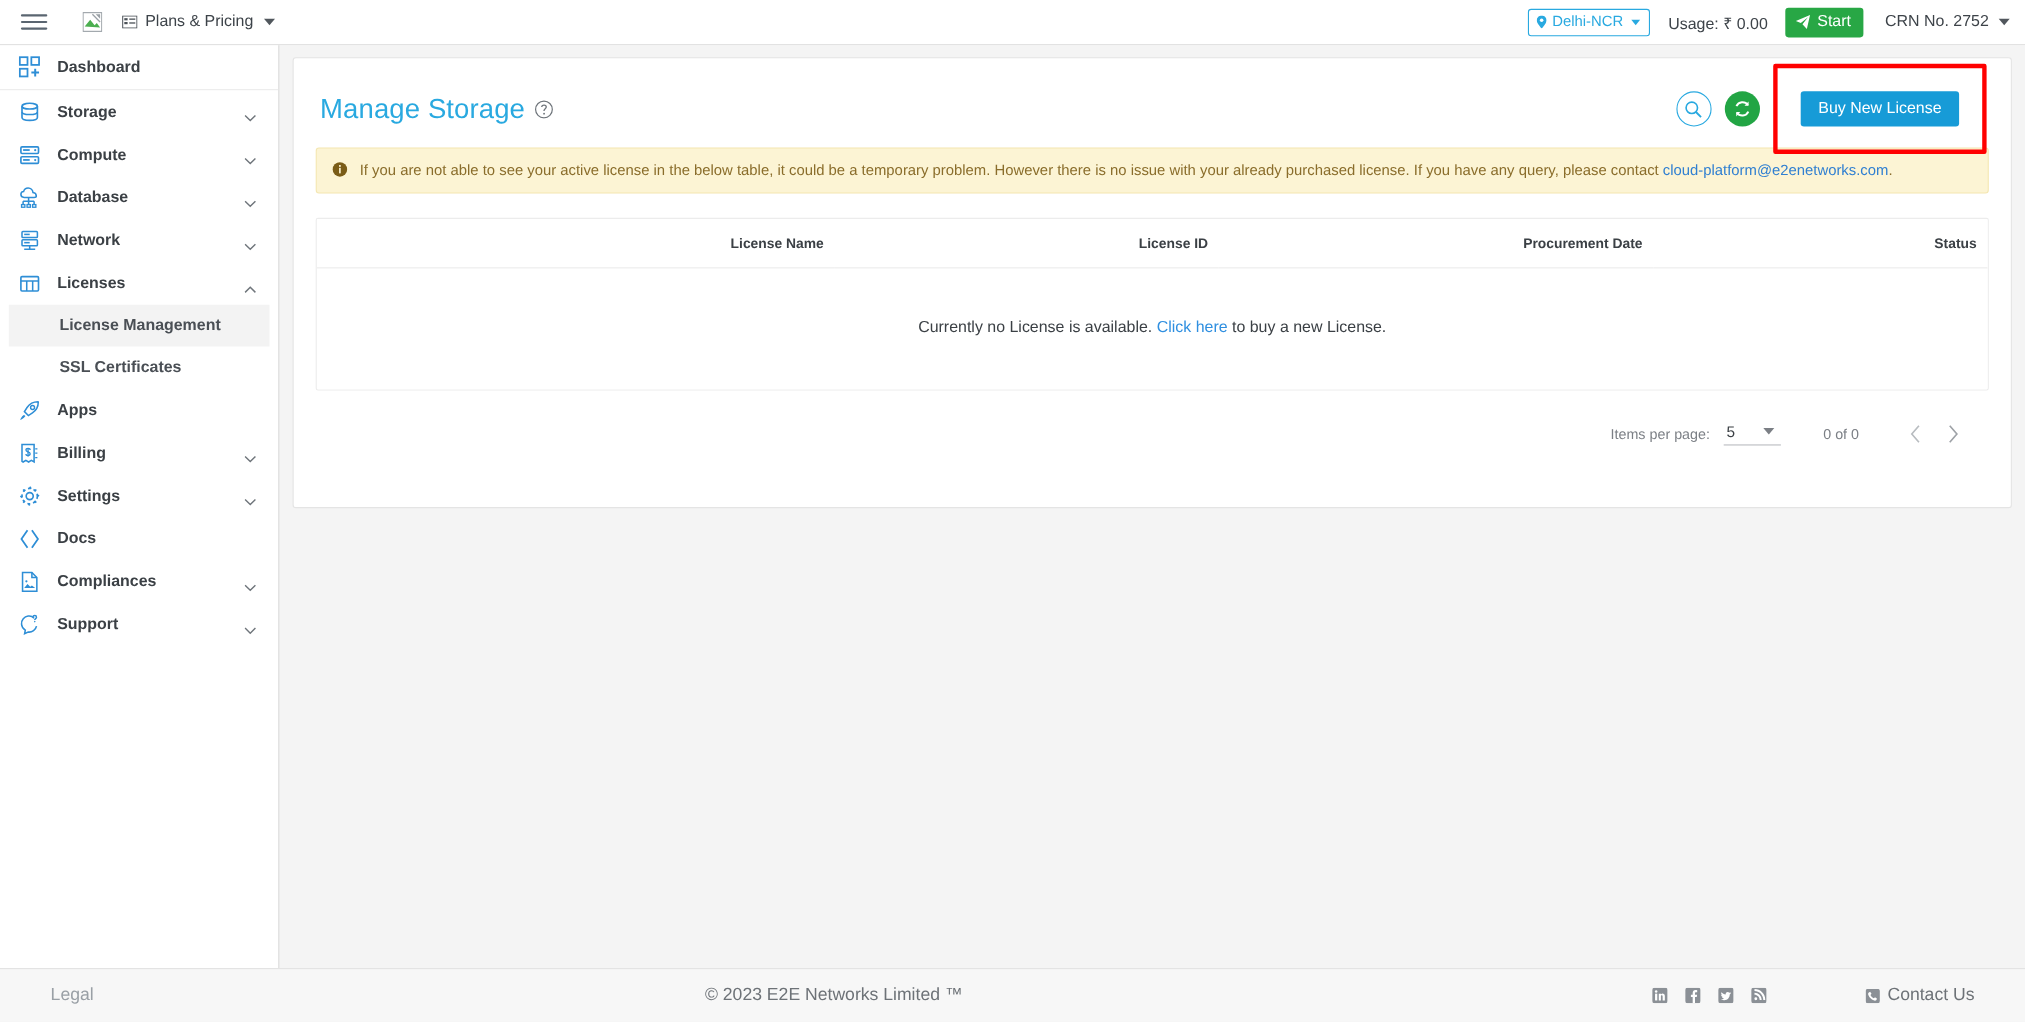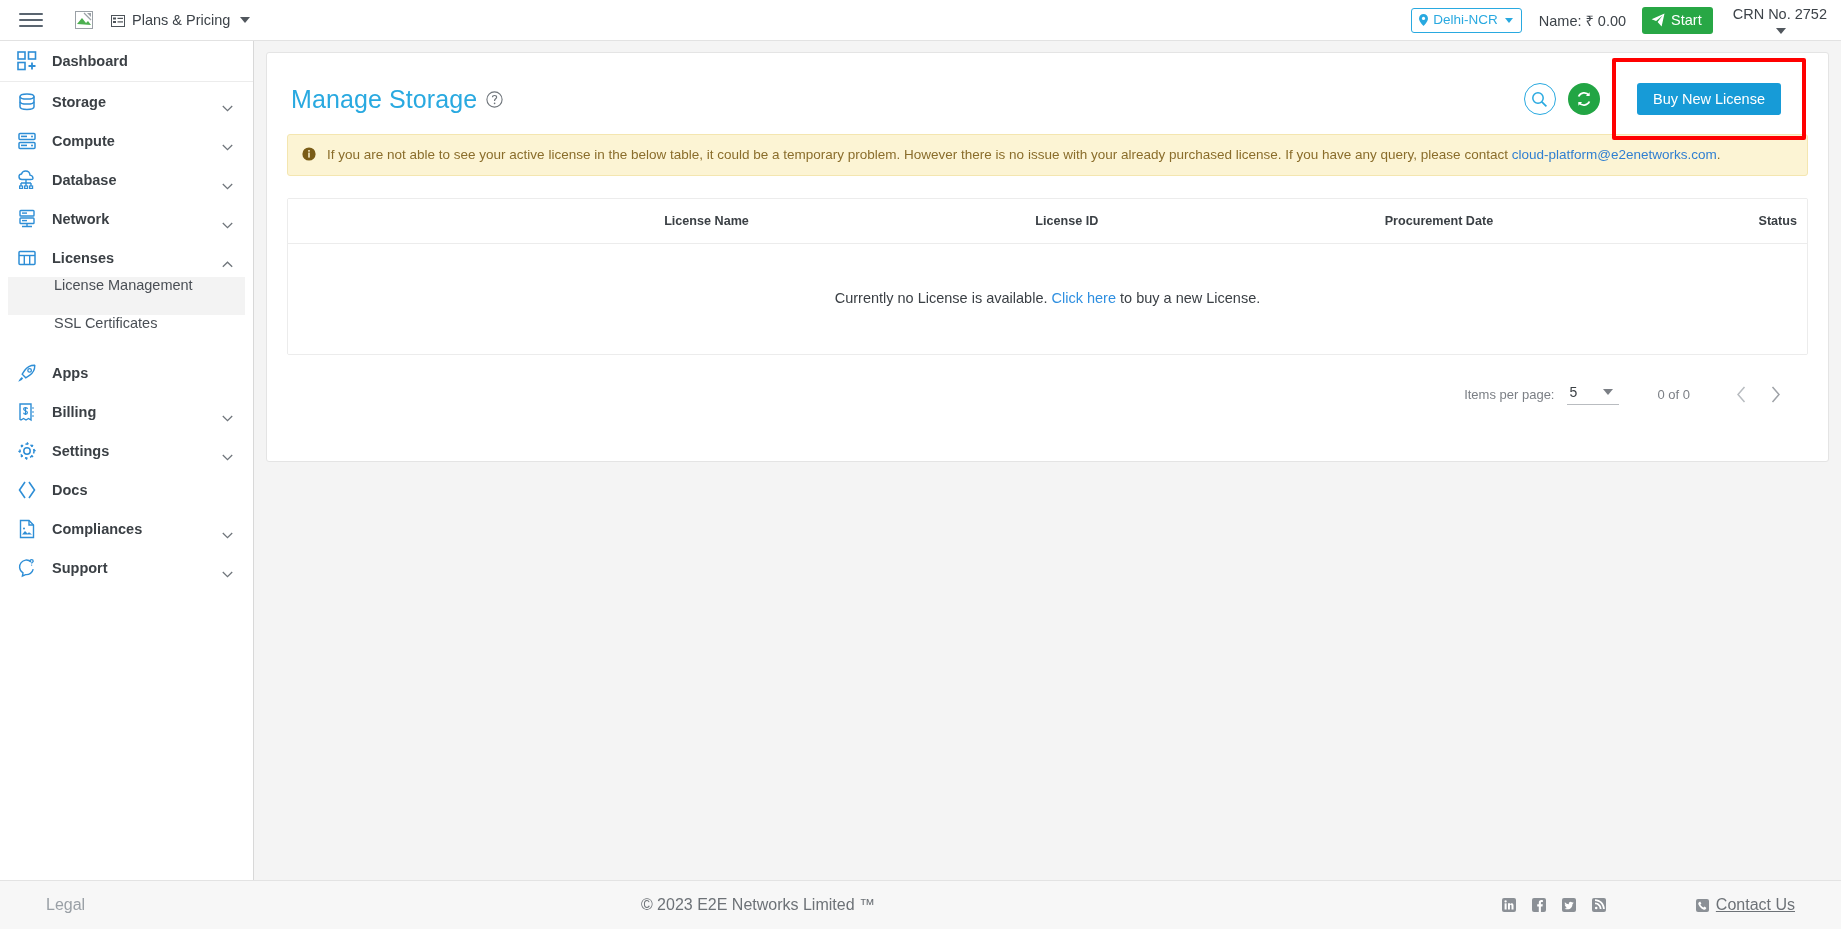--- a/index.html
+++ b/index.html
@@ -120,21 +120,20 @@
     font-family: inherit;
   }
   .send-icon { width: 14px; height: 14px; display:inline-block; }
   .crn-box {
     display: flex; align-items: center; gap: 6px;
     font-size: 14.5px;
     color: #3d4349;
     margin-left: 20px;
     cursor: pointer;
     white-space: nowrap;
-    flex-direction: column;
   }
 
   
   .bodywrap {
     flex: 1;
     display: flex;
     min-height: 0;
     position: relative;
   }
 
@@ -170,25 +169,27 @@
     flex: 1;
     white-space: nowrap;
   }
   .chev {
     width: 11px; height: 7px;
     display: block;
   }
   .subitem {
     height: 38px;
     display: flex;
+    align-items: center;
     padding-left: 46px;
     font-size: 14.5px;
     color: #4a4f55;
     cursor: pointer;
     margin: 0 8px;
+    font-weight: bold;
   }
   .subitem.active {
     background: #f3f3f3;
   }
 
   
   .main {
     flex: 1;
     min-width: 0;
     background: #f4f4f4;
@@ -393,21 +394,20 @@
     width: 14px; height: 14px;
     display: flex; align-items: center; justify-content: center;
     cursor: pointer;
   }
   .footer-contact {
     display: flex; align-items: center; gap: 6px;
     margin-right: 46px;
     color: #6d7277;
     cursor: pointer;
     white-space: nowrap;
-    text-decoration: underline;
   }
 </style>
 </head>
 <body>
 
 <div id="app">
 
   <div class="topbar">
     <div class="hamburger">
       <span></span>
@@ -445,21 +445,21 @@
         <span class="pin-icon">
           <svg width="9" height="12" viewBox="0 0 9 12">
             <path d="M4.5 0C2 0 0 2 0 4.5C0 7.5 4.5 12 4.5 12S9 7.5 9 4.5C9 2 7 0 4.5 0Z" fill="#29a9e0"></path>
             <circle cx="4.5" cy="4.4" r="1.6" fill="#fff"></circle>
           </svg>
         </span>
         <span>Delhi-NCR</span>
         <span class="region-caret"></span>
       </div>
 
-      <span class="usage-text">Name: ₹ 0.00</span>
+      <span class="usage-text">Usage: ₹ 0.00</span>
 
       <button class="start-btn">
         <span class="send-icon">
           <svg width="14" height="14" viewBox="0 0 14 14">
             <path d="M13.5 0.6 L0.6 6.2 L5.1 8.0 L11.6 2.6 L6.6 9.1 L10.6 13.4 Z" fill="#ffffff"></path>
           </svg>
         </span>
         <span>Start</span>
       </button>
 

